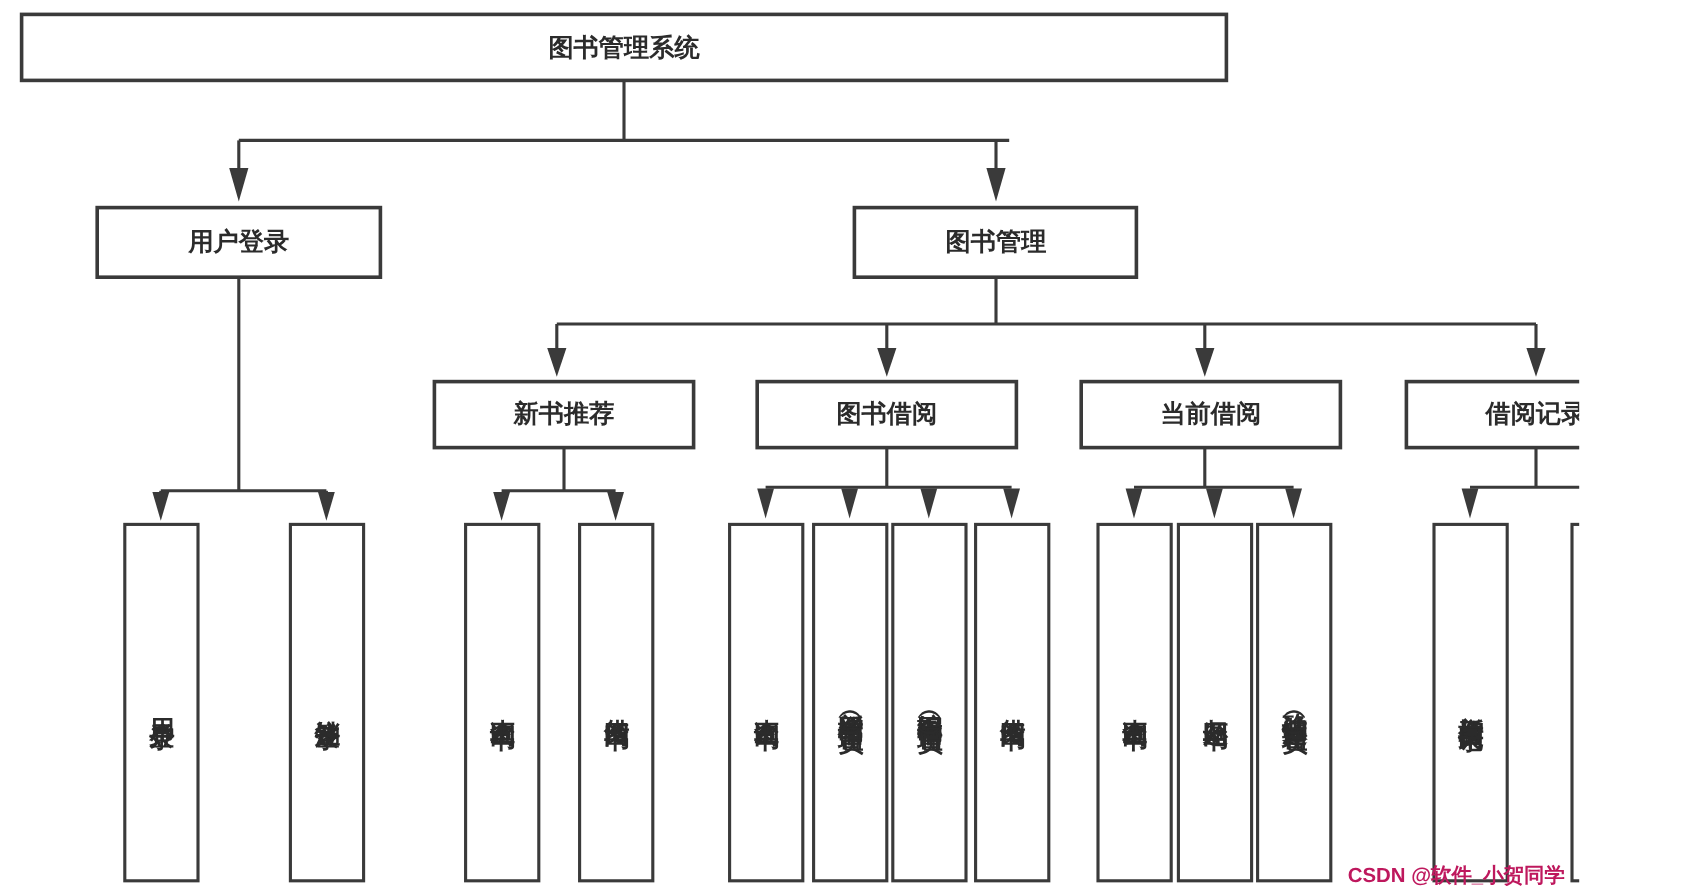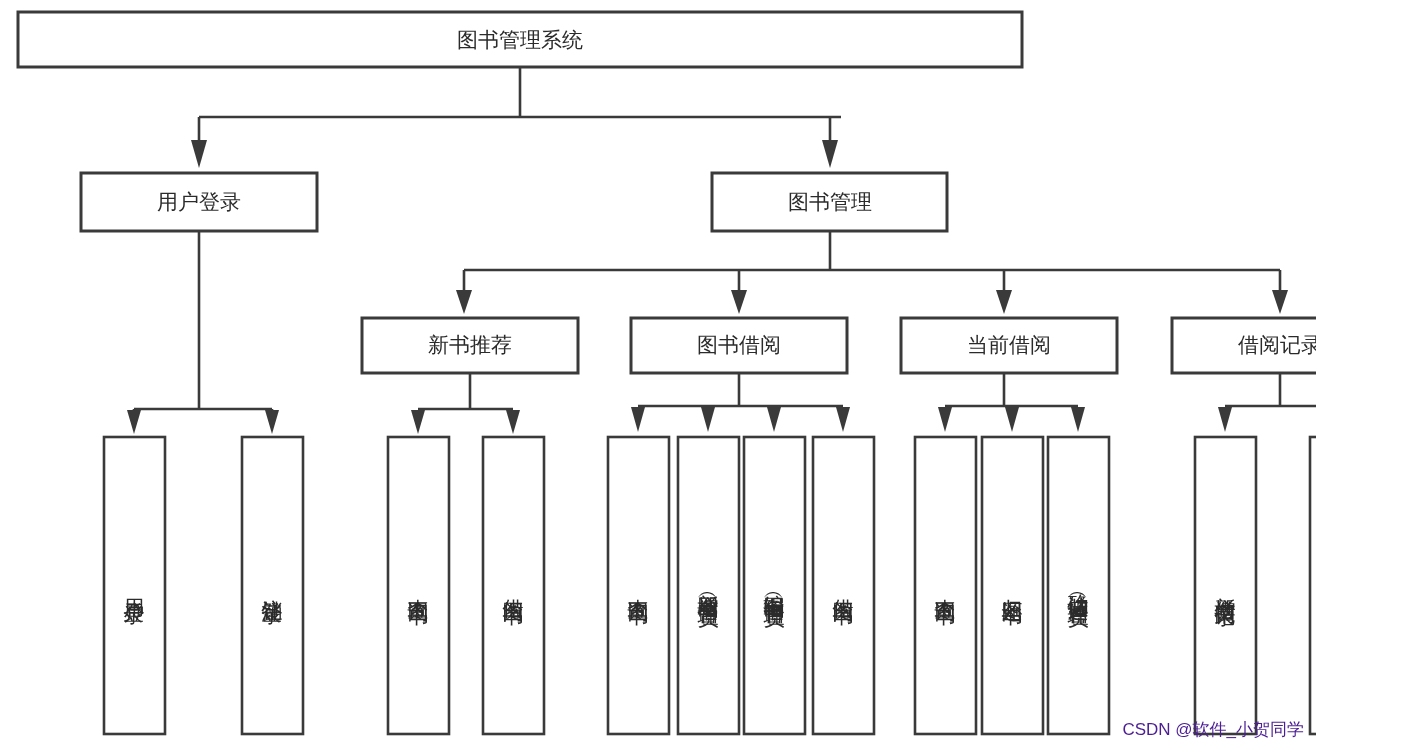--- a/index.html
+++ b/index.html
@@ -9,20 +9,21 @@
   }
   body {
     font-family: "Liberation Sans", "DejaVu Sans", sans-serif;
   }
   #canvas {
     position: relative;
     width: 1316px;
     height: 747px;
     background: #ffffff;
     overflow: hidden;
+    font-weight: bold;
   }
   svg.diagram {
     position: absolute;
     left: 0;
     top: 0;
     width: 1405px;
     height: 747px;
   }
   .node-box {
     fill: #ffffff;
@@ -65,21 +66,21 @@
     line-height: 1;
     white-space: nowrap;
     pointer-events: none;
   }
   .watermark {
     position: absolute;
     right: 12px;
     bottom: 6px;
     font-family: "Liberation Sans", "DejaVu Sans", sans-serif;
     font-size: 17px;
-    color: #4c1d95;
+    color: #be185d;
     white-space: nowrap;
   }
 </style>
 </head>
 <body>
 
 <div id="canvas">
 
   <svg class="diagram" viewBox="0 0 1405 747">
 

